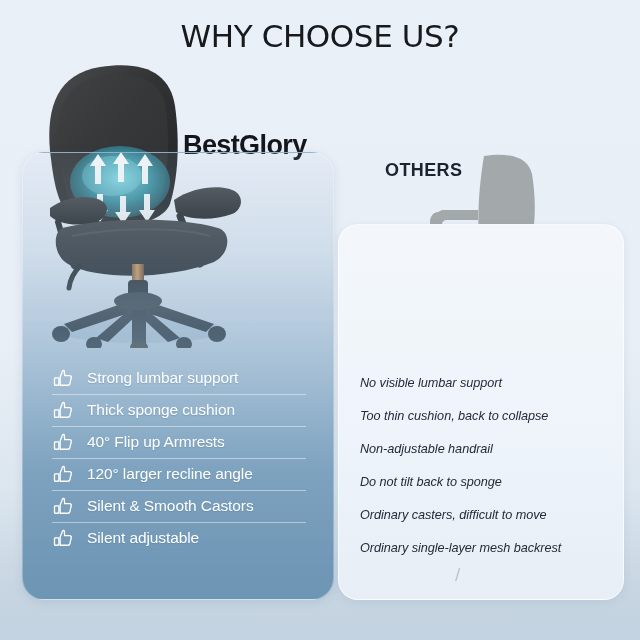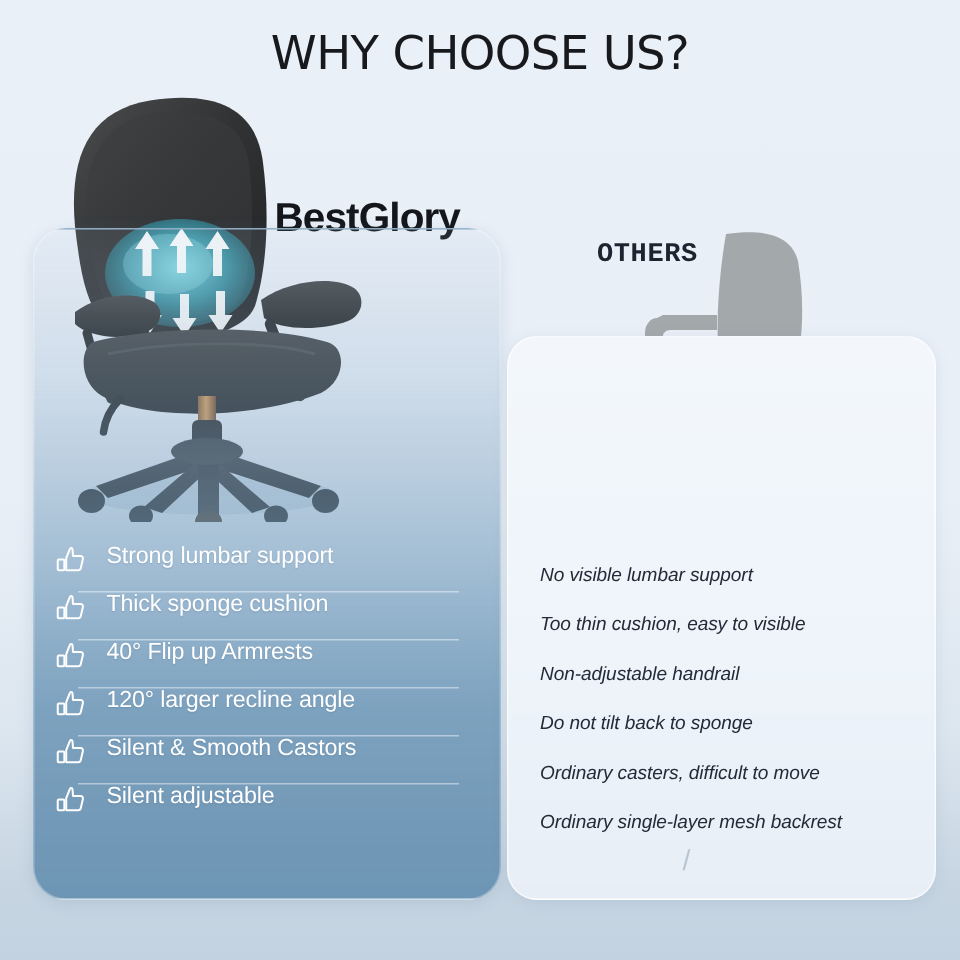--- a/index.html
+++ b/index.html
@@ -20,23 +20,23 @@
     font-size:31px;font-weight:400;letter-spacing:-0.4px;color:#17191d;
     font-family:"DejaVu Sans","Liberation Sans",sans-serif;
   }
   .brand{
     position:absolute;left:183px;top:101px;
     font-size:27px;font-weight:600;letter-spacing:-0.6px;color:#14161b;
     font-family:"Liberation Sans","DejaVu Sans",sans-serif;
     margin-top:29px;
   }
   .others-label{
-    position:absolute;left:398px;top:160px;
+    position:absolute;left:385px;top:160px;
     font-size:18px;font-weight:700;letter-spacing:0.4px;color:#1d2430;
-    font-family:Liberation Mono, monospace;
+    font-family:Liberation Sans, sans-serif;
   }
 
   
   .panel-left{
     position:absolute;left:22px;top:152px;width:310px;height:446px;
     border-radius:22px;
     background:linear-gradient(180deg,
         rgba(176,199,219,0.10) 0%,
         rgba(150,180,206,0.30) 22%,
         rgba(126,164,194,0.62) 48%,
@@ -49,22 +49,22 @@
     position:absolute;left:338px;top:224px;width:284px;height:374px;
     border-radius:20px;
     background:linear-gradient(180deg,#f3f7fb 0%,#eef4fa 55%,#e7eef6 100%);
     box-shadow:0 2px 9px rgba(110,140,170,0.16);
     border:1px solid rgba(255,255,255,0.65);
   }
 
   
   .feat-list{position:absolute;left:22px;top:362px;width:310px;}
   .feat-row{
-    position:relative;height:32px;display:flex;align-items:flex-start;
-    padding-left:14px;box-sizing:border-box;
+    position:relative;height:32px;display:flex;align-items:center;
+    padding-left:30px;box-sizing:border-box;
   }
   .feat-row + .feat-row::before{
     content:"";position:absolute;left:30px;right:26px;top:0;height:1px;
     background:rgba(255,255,255,0.45);
   }
   .thumb-icon{width:23px;height:23px;flex:0 0 23px;margin-right:12px;}
   .feat-label{
     font-size:15.5px;color:#ffffff;letter-spacing:-0.1px;
     text-shadow:0 1px 1px rgba(70,100,130,0.25);
     white-space:nowrap;
@@ -278,21 +278,21 @@
       </svg>
       <span class="feat-label">Silent adjustable</span>
     </div>
   </div>
 
   <div class="draw-list">
     <div class="draw-row">
       <span class="draw-label">No visible lumbar support</span>
     </div>
     <div class="draw-row">
-      <span class="draw-label">Too thin cushion, easy to visible</span>
+      <span class="draw-label">Too thin cushion, back to collapse</span>
     </div>
     <div class="draw-row">
       <span class="draw-label">Non-adjustable handrail</span>
     </div>
     <div class="draw-row">
       <span class="draw-label">Do not tilt back to sponge</span>
     </div>
     <div class="draw-row">
       <span class="draw-label">Ordinary casters, difficult to move</span>
     </div>

